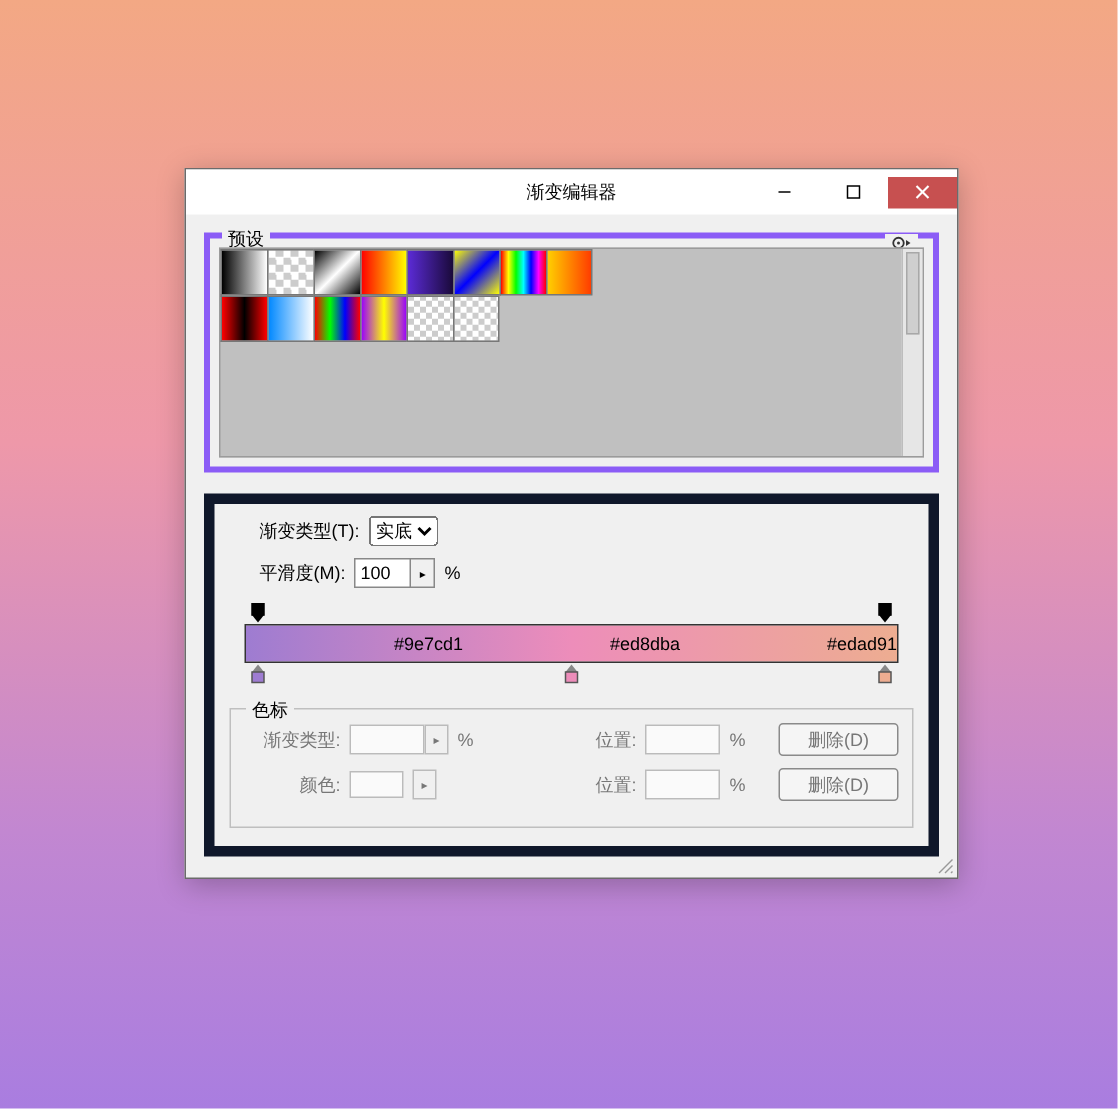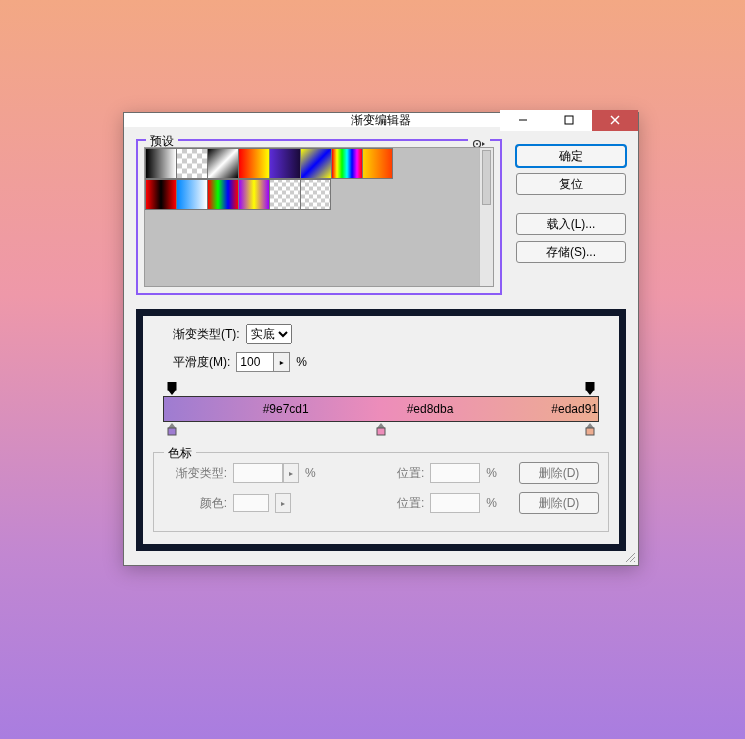--- a/index.html
+++ b/index.html
@@ -16,21 +16,21 @@
   .dialog {
     position: absolute;
     left: 123px;
     top: 112px;
     width: 516px;
     background: #f0f0f0;
     border: 1px solid #6b6b6b;
     box-shadow: 0 4px 18px rgba(0,0,0,0.25);
   }
   .titlebar {
-    height: 14px;
+    height: 30px;
     background: #fff;
     display: flex;
     align-items: center;
     position: relative;
   }
   .titlebar-title {
     position: absolute;
     left: 50%;
     transform: translateX(-50%);
     font-size: 12px;
@@ -40,21 +40,21 @@
     width: 46px; height: 21px;
     display: flex; align-items: center; justify-content: center;
     font-size: 10px; background: #fff;
   }
   .win-btn.close { background: #c75050; color: #fff; width: 46px; }
   .win-btn svg { display: block; }
   .body { padding: 12px 12px 14px 12px; position: relative; }
   .top-row { display: flex; gap: 14px; }
   .presets-fieldset {
     flex: 1;
-    border: 2px solid #8b5cf6;
+    border: 4px solid #8b5cf6;
     background: #f0f0f0;
     padding: 6px 6px 6px 6px;
     position: relative;
   }
   .presets-fieldset .legend {
     position: absolute; top: -8px; left: 8px;
     background: #f0f0f0; padding: 0 4px; font-size: 12px;
   }
   .presets-fieldset .gear {
     position: absolute; top: -3px; right: 10px;
@@ -209,27 +209,20 @@
               <div class="swatch" style="background:linear-gradient(90deg,#90f,#ff0,#90f)"></div>
               <div class="swatch" style="background:repeating-conic-gradient(#ccc 0 25%,#fff 0 50%) 0/8px 8px"></div>
               <div class="swatch" style="background:repeating-conic-gradient(#ccc 0 25%,#fff 0 50%) 0/8px 8px"></div>
             </div>
           </div>
           <div class="presets-scroll">
               <div class="thumb"></div>
             </div>
         </div>
       </div>
-      <div class="btn-col">
-        <div class="dlg-btn primary">确定</div>
-        <div class="dlg-btn">复位</div>
-        <div style="height:6px"></div>
-        <div class="dlg-btn">载入(L)...</div>
-        <div class="dlg-btn">存储(S)...</div>
-      </div>
     </div>
 
 
     <div class="grad-fieldset">
       <div class="ctrl-row">
         <label>渐变类型(T):</label>
         <select class="native">
           <option>实底</option>
         </select>
       </div>

